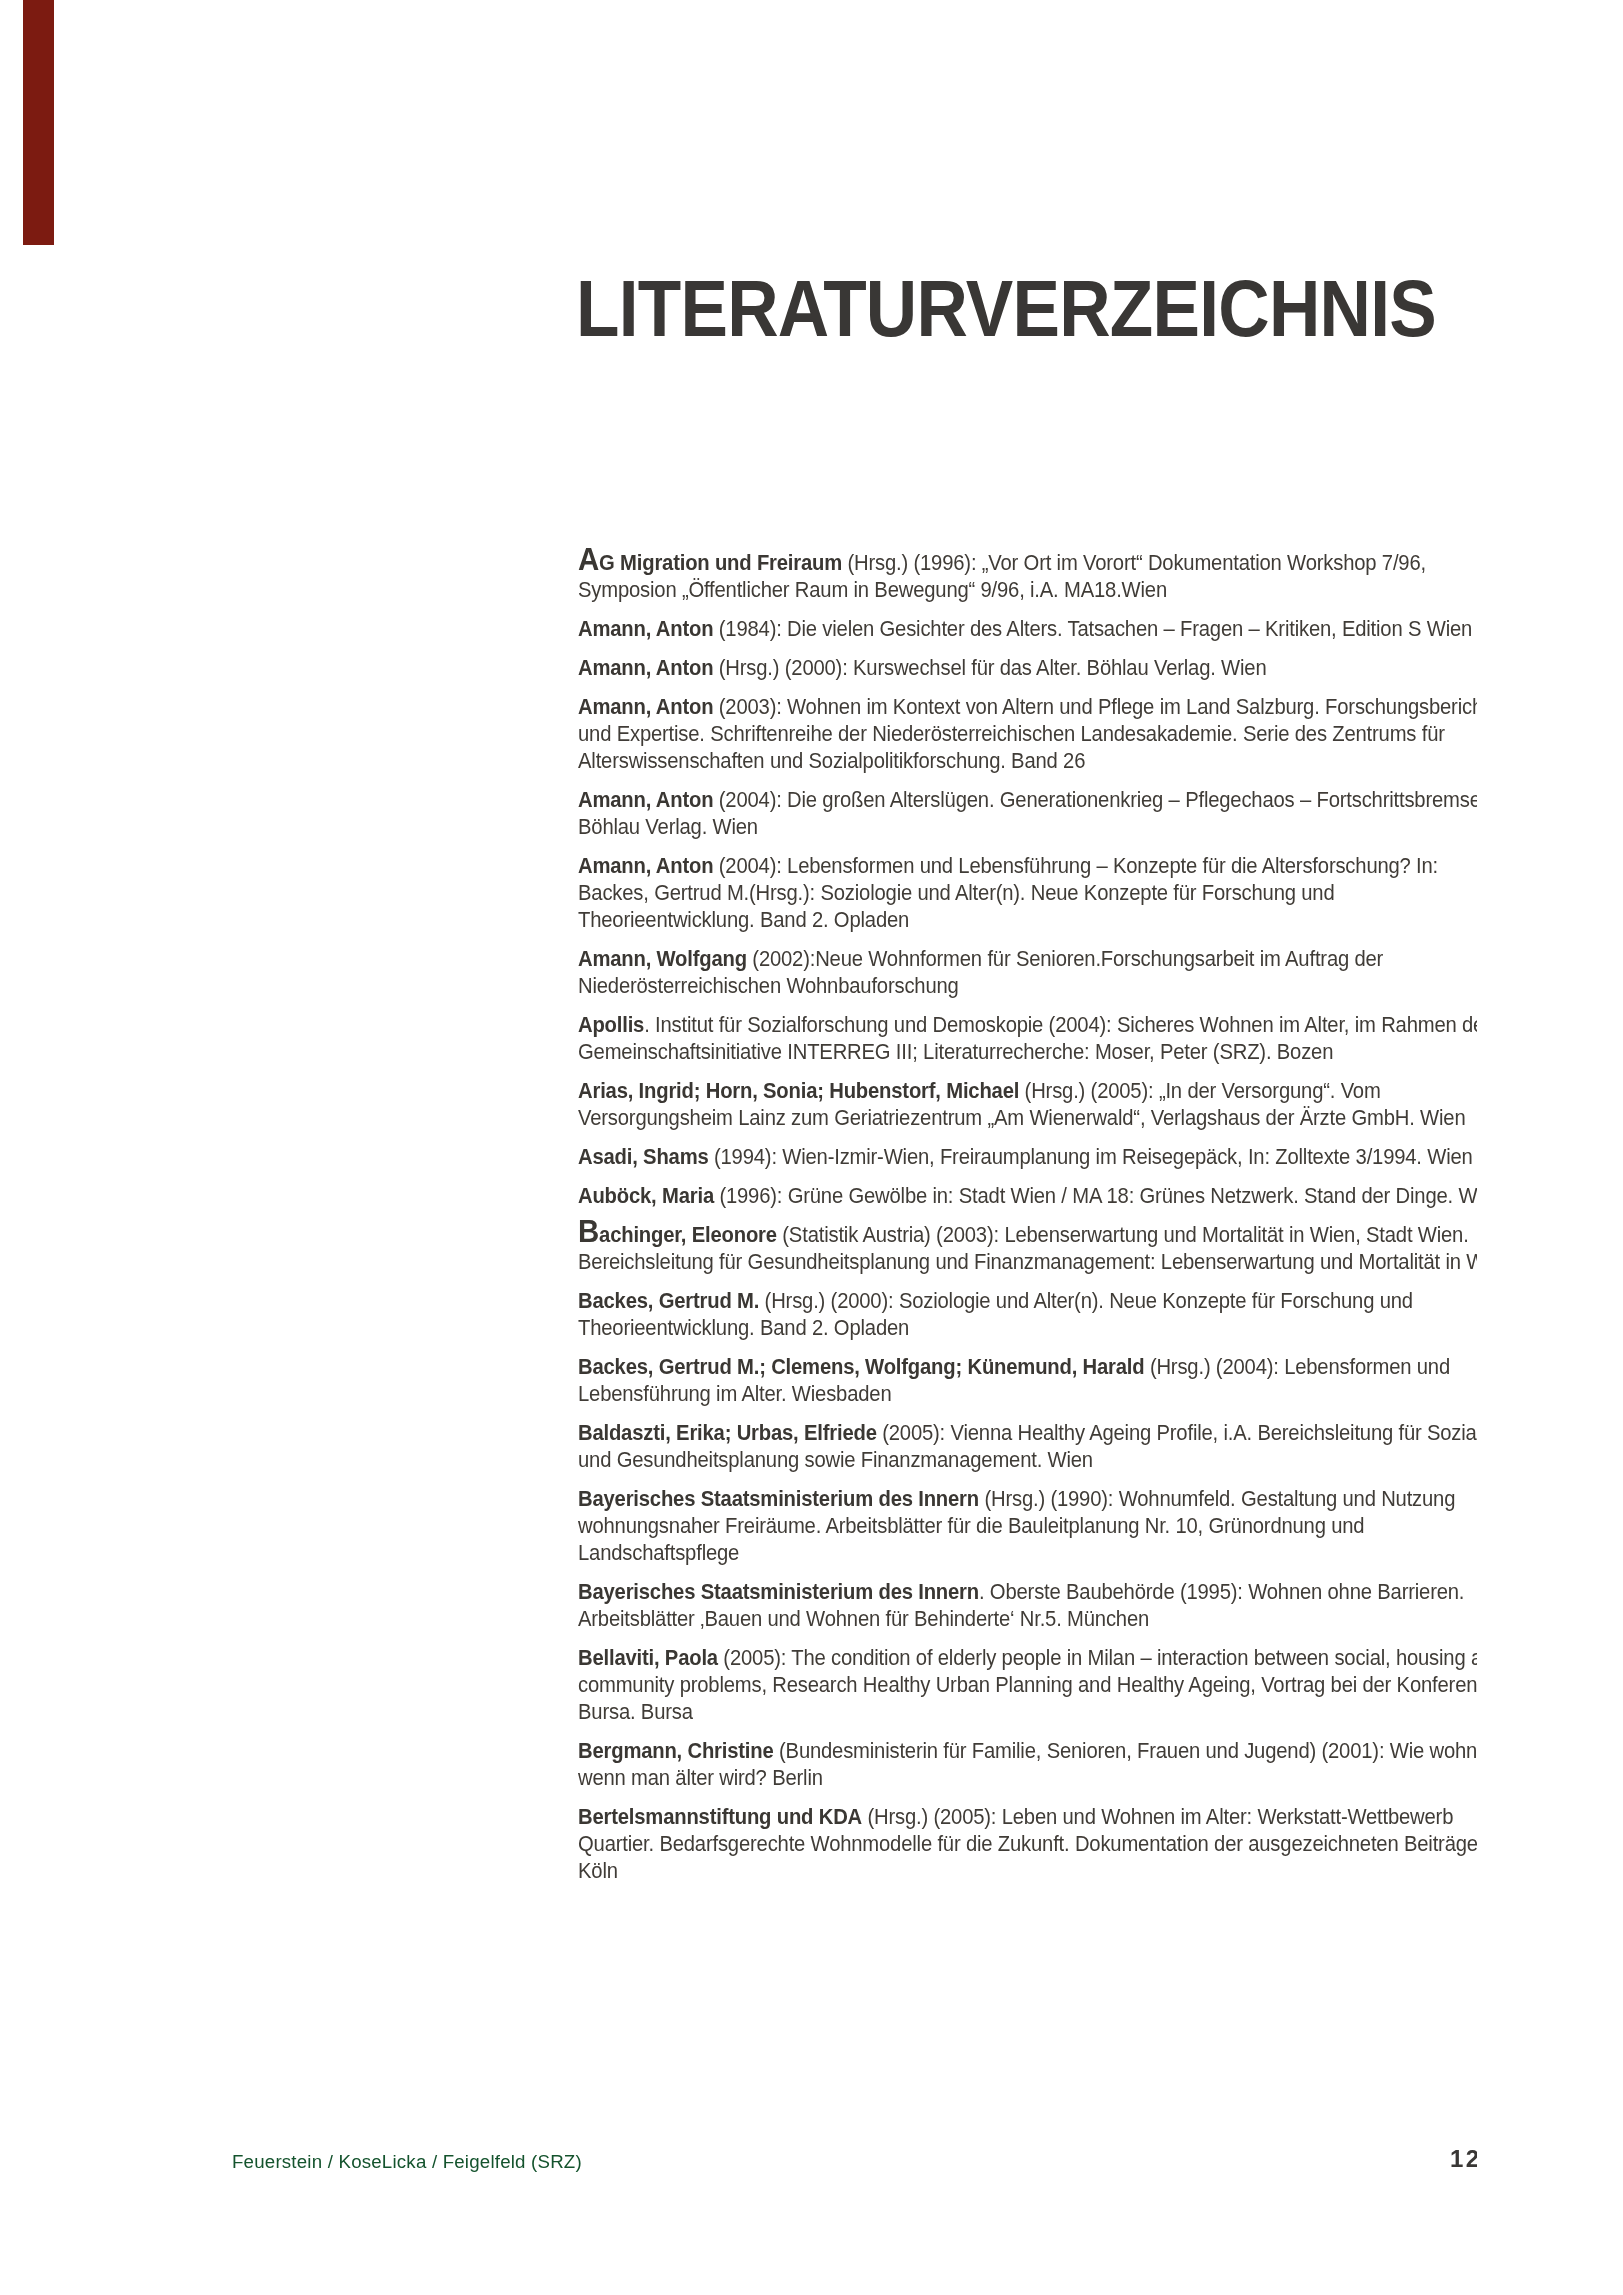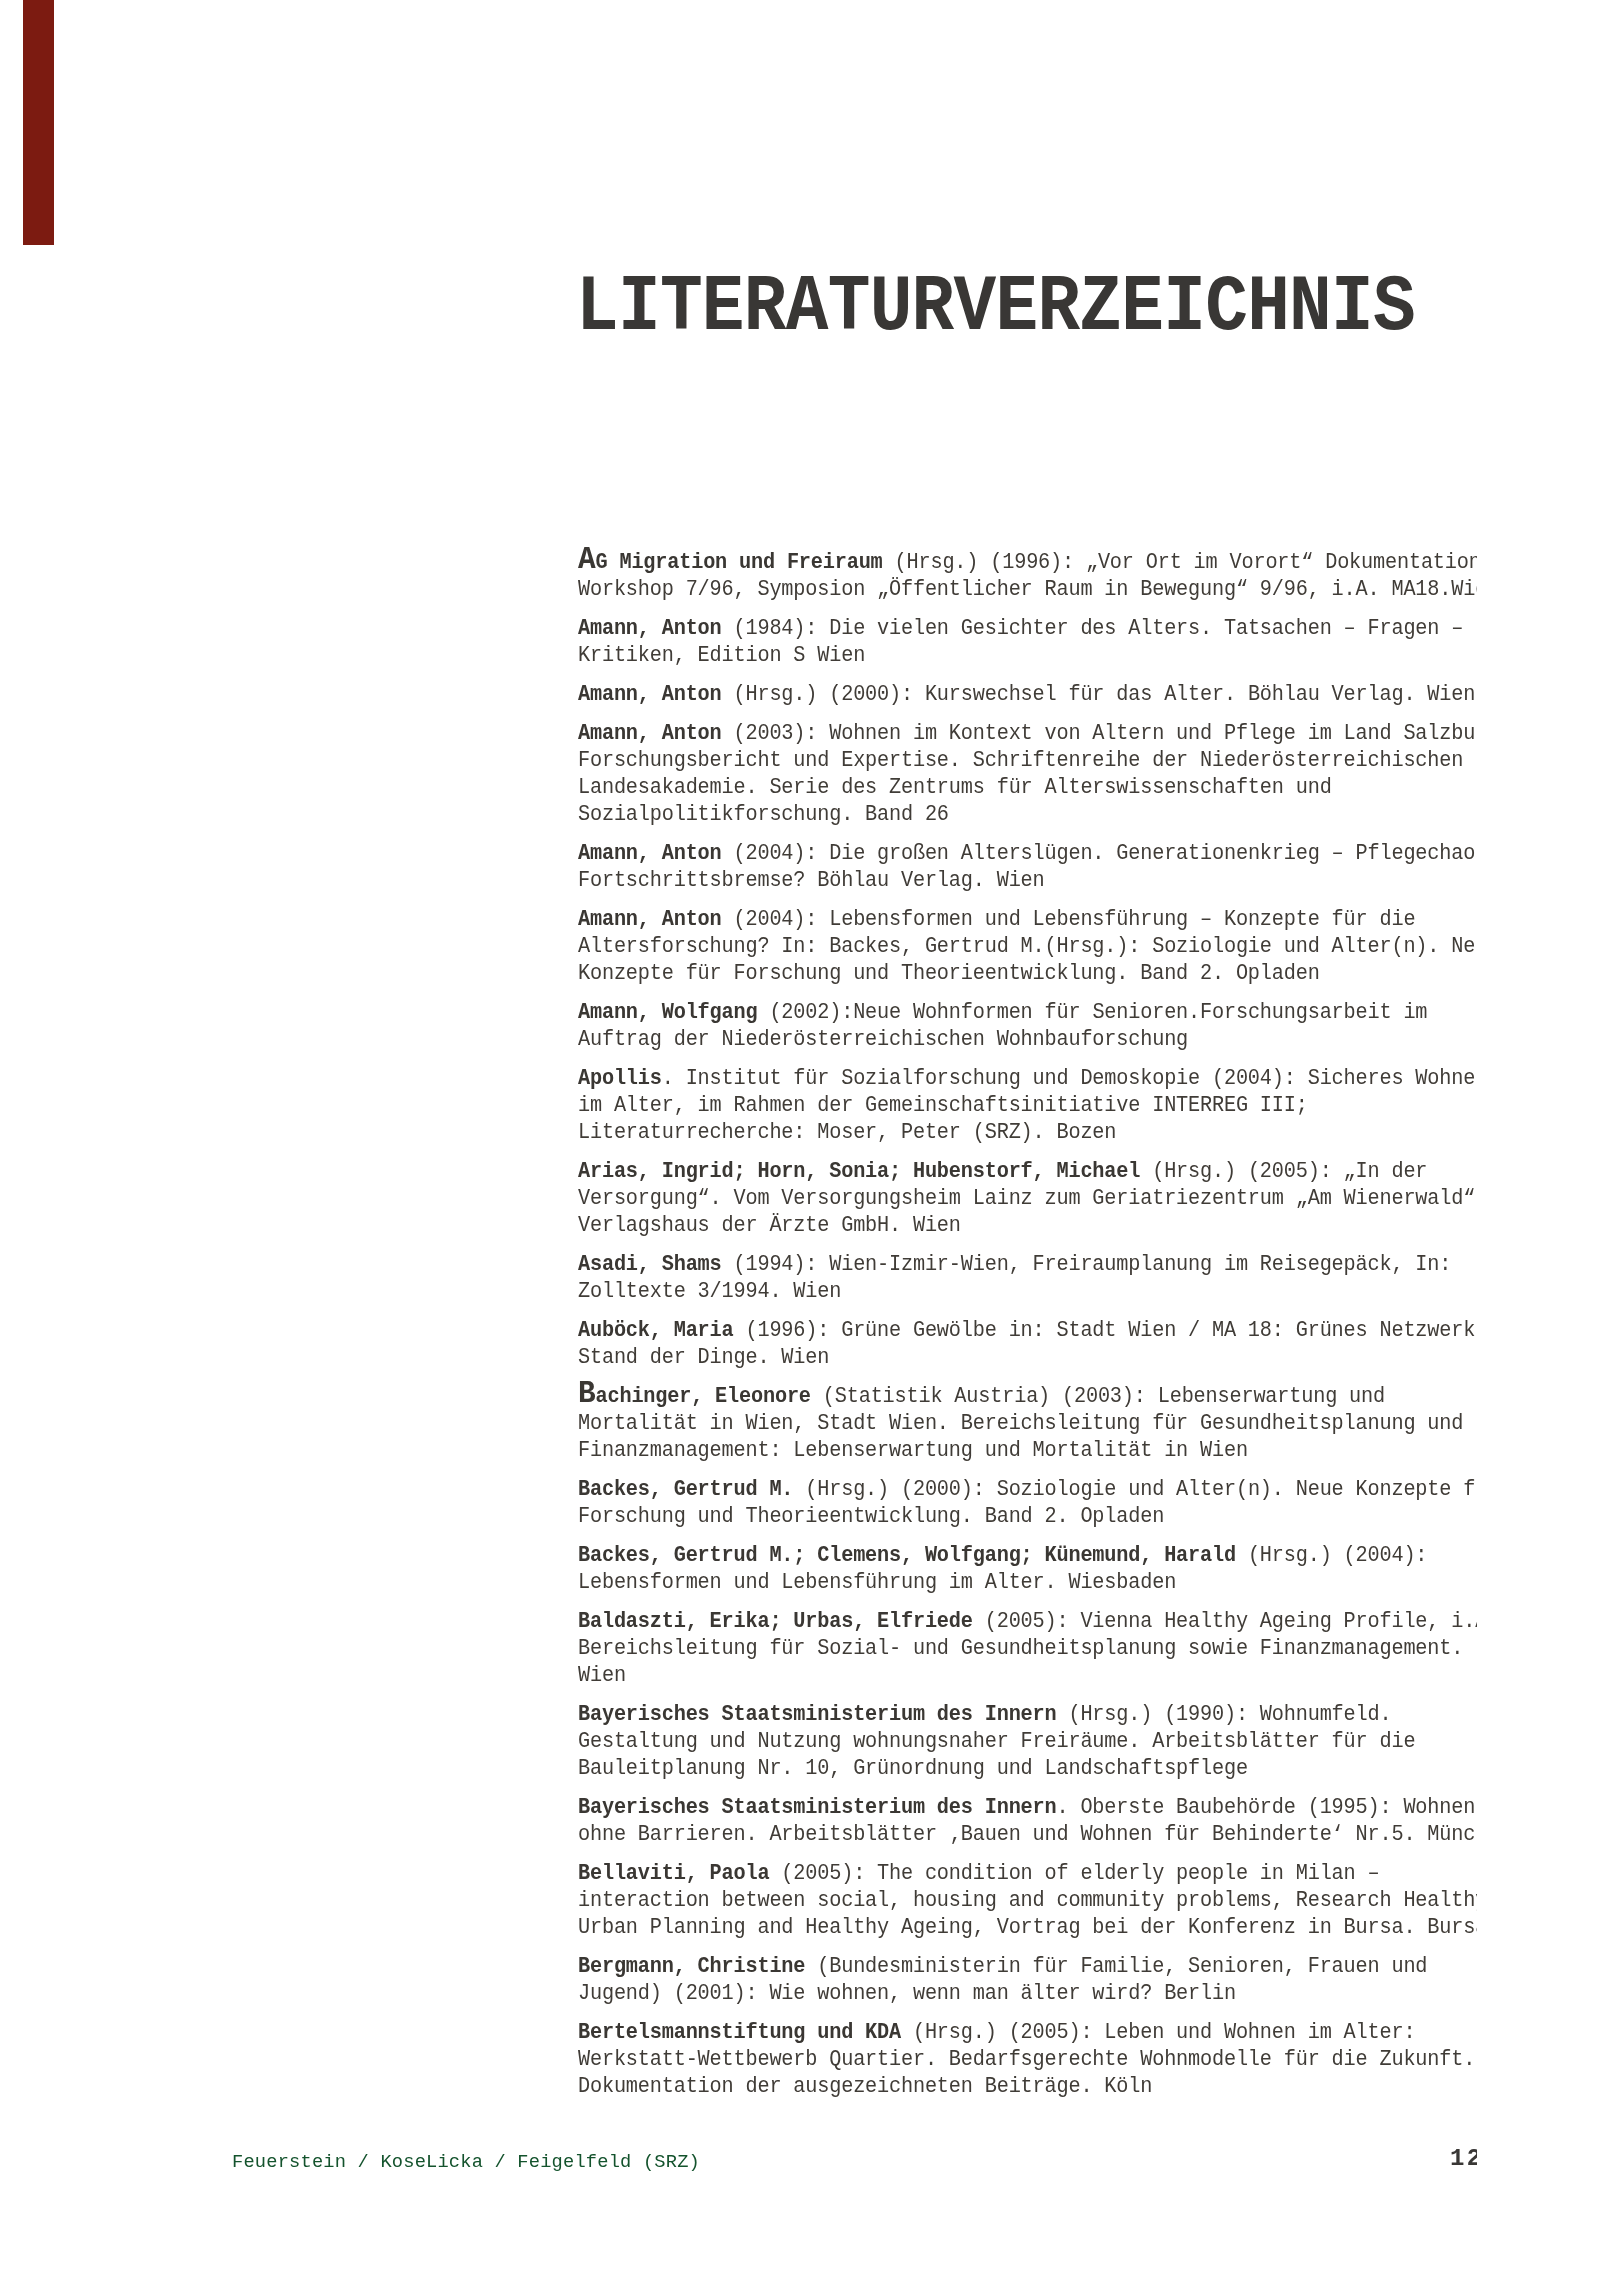--- a/index.html
+++ b/index.html
@@ -2,21 +2,21 @@
 <html style="font-size:13px"><head>
 <meta charset="utf-8">
 <style>
   html,body{margin:0;padding:0;background:#ffffff;}
   .page{
     position:relative;
     width:1477px;
     height:2295px;
     background:#ffffff;
     overflow:hidden;
-    font-family:Liberation Mono, monospace;
+    font-family:Liberation Sans, sans-serif;
   }
   .accent-bar{
     position:absolute;
     left:23px; top:0;
     width:31px; height:245px;
     background:#7c1b11;
   }
   .doc-title{
     position:absolute;
     left:576px; top:216px;

